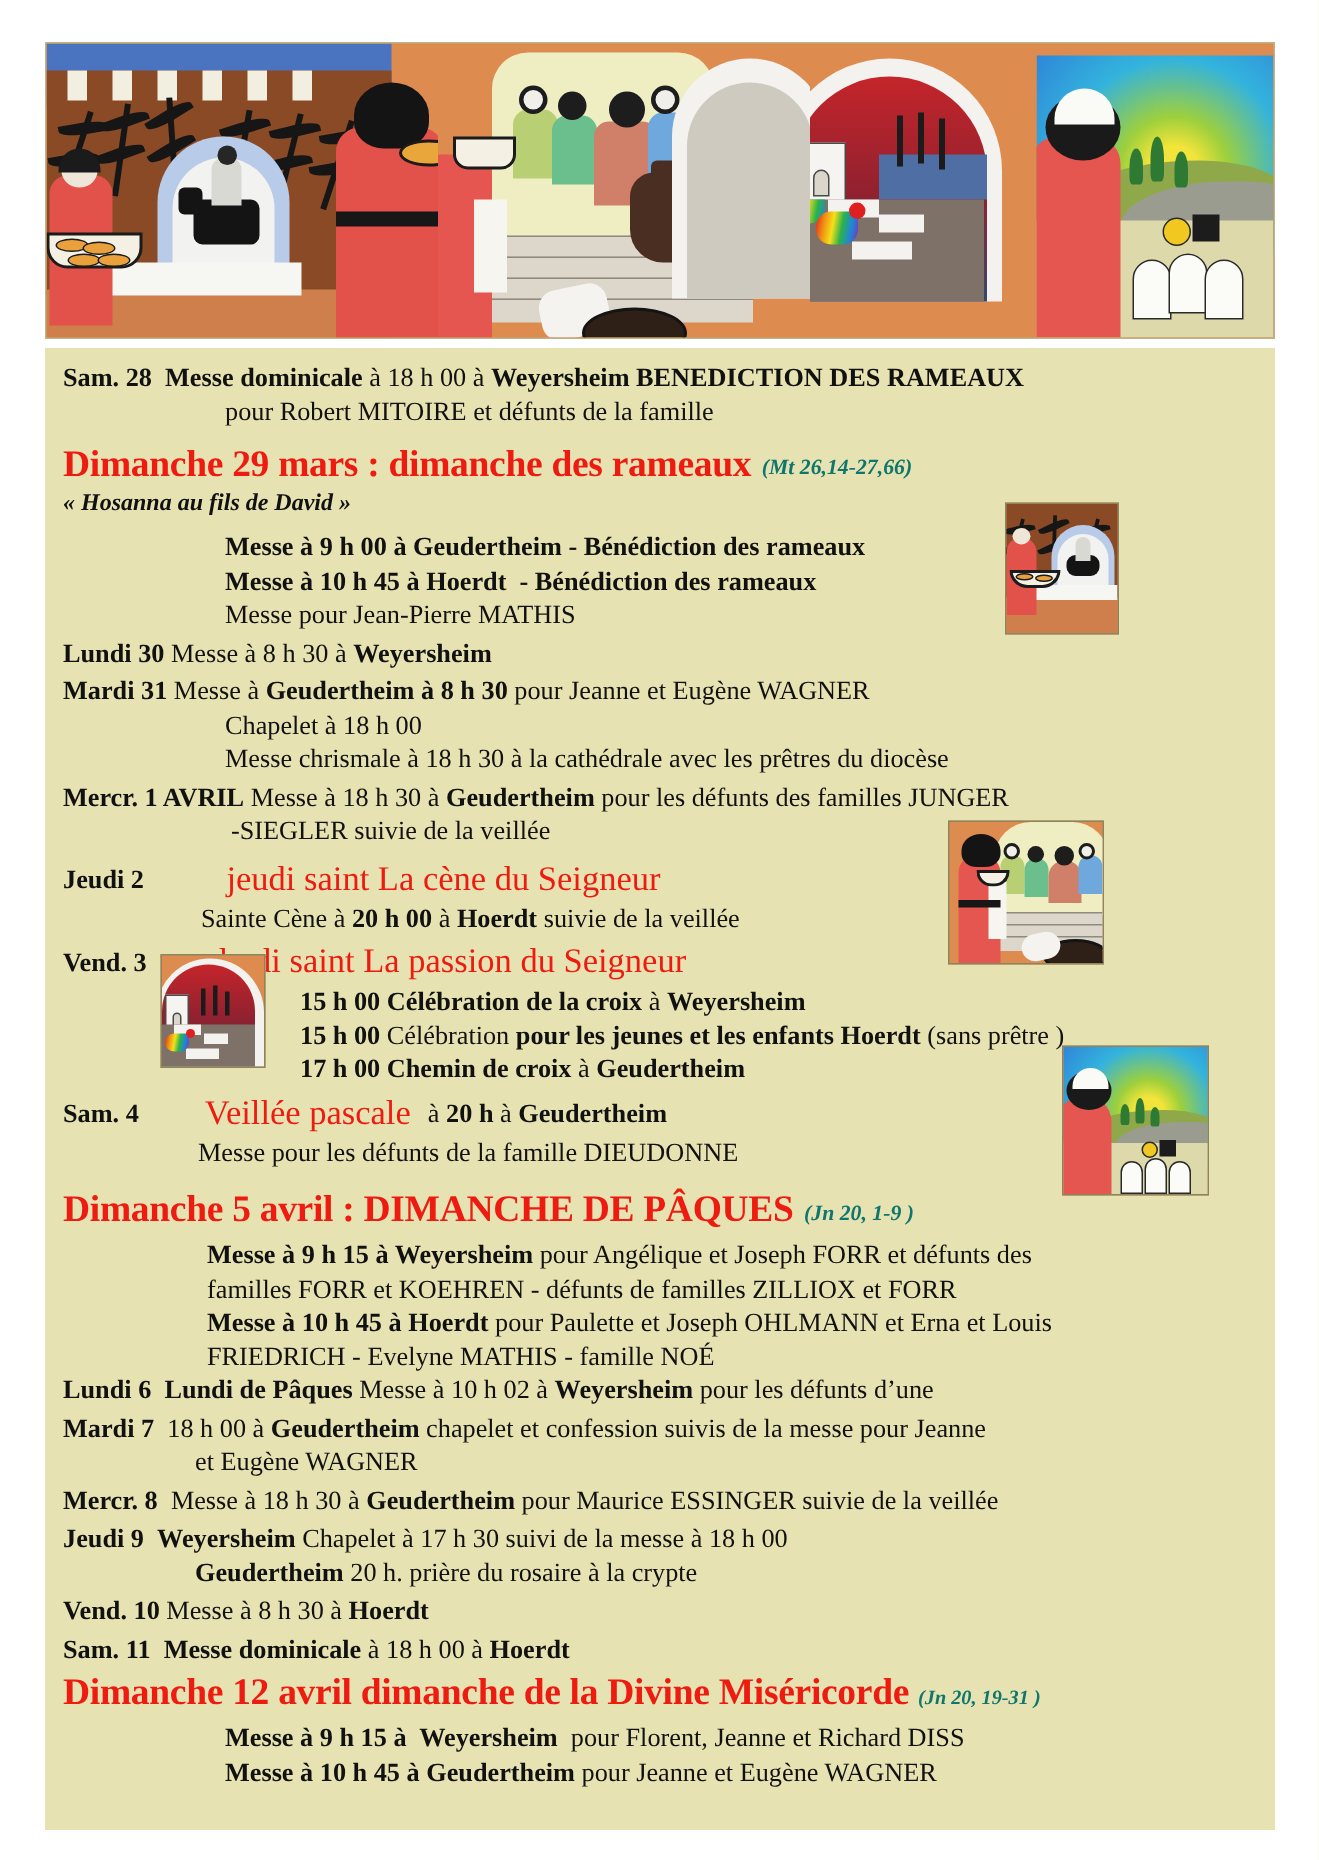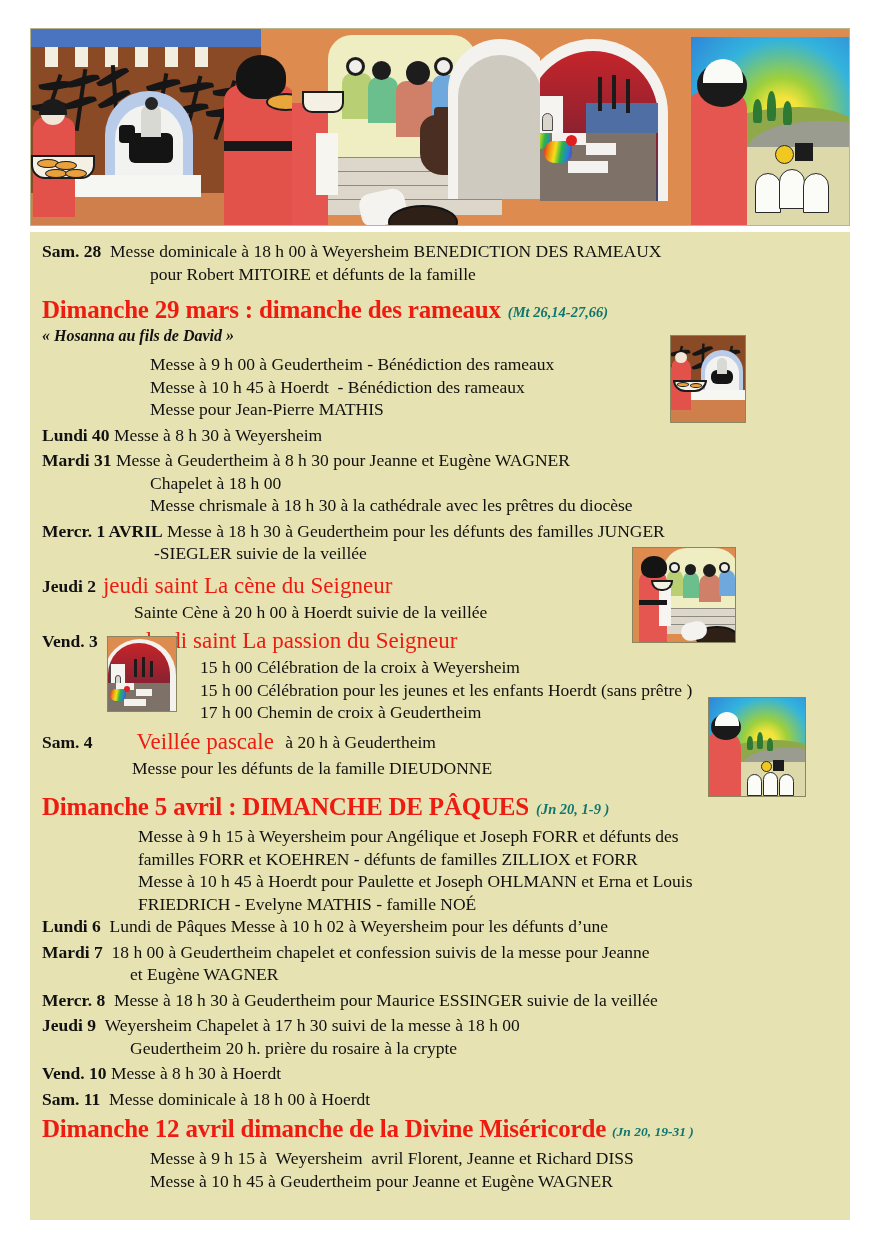--- a/index.html
+++ b/index.html
@@ -123,21 +123,21 @@
 
   
   .row { display: flex; align-items: flex-start; }
   .line {
     font-family: "Liberation Serif", "DejaVu Serif", serif;
     font-size: 17.5px;
     line-height: 22.5px;
     color: #111111;
     white-space: pre-wrap;
   }
-  .b { font-weight: normal; }
+  .b { font-weight: bold; }
   .day {
     font-weight: bold;
     font-size: 17.5px;
     line-height: 22.5px;
     color: #111111;
     white-space: nowrap;
     flex: 0 0 auto;
   }
   .body-text { flex: 1 1 auto; }
   .ind-1 { padding-left: 28px; }
@@ -390,21 +390,21 @@
 
     <div class="sp-6"></div>
 
     <div class="line ind-2 b">Messe à 9 h 00 à Geudertheim - Bénédiction des rameaux</div>
     <div class="line ind-2 b">Messe à 10 h 45 à Hoerdt  - Bénédiction des rameaux</div>
     <div class="line ind-2">Messe pour Jean-Pierre MATHIS</div>
 
     <div class="sp-3"></div>
 
     <div class="row">
-      <span class="day">Lundi 40</span>
+      <span class="day">Lundi 30</span>
       <span class="line body-text"><span> Messe à 8 h 30 à </span><span class="b">Weyersheim</span></span>
     </div>
 
     <div class="sp-3"></div>
 
     <div class="row">
       <span class="day">Mardi 31</span>
       <span class="line body-text"><span> Messe à </span><span class="b">Geudertheim à 8 h 30</span><span> pour Jeanne et Eugène WAGNER</span></span>
     </div>
     <div class="line ind-2">Chapelet à 18 h 00</div>
@@ -413,21 +413,21 @@
     <div class="sp-3"></div>
 
     <div class="row">
       <span class="day">Mercr. 1 AVRIL</span>
       <span class="line body-text"><span> Messe à 18 h 30 à </span><span class="b">Geudertheim</span><span> pour les défunts des familles JUNGER</span></span>
     </div>
     <div class="line ind-1" style="padding-left:112px">-SIEGLER suivie de la veillée</div>
 
     <div class="sp-6"></div>
 
-    <div class="row" style="align-items:flex-end;">
+    <div class="row" style="align-items:flex-end;gap:48px;">
       <span class="day" style="line-height:30px;">Jeudi 2</span>
       <span class="redhead-sm" style="padding-left:7px;">jeudi saint La cène du Seigneur</span>
     </div>
     <div class="line ind-3"><span>Sainte Cène à </span><span class="b">20 h 00</span><span> à </span><span class="b">Hoerdt</span><span> suivie de la veillée</span></div>
 
     <div class="sp-3"></div>
 
     <div class="row" style="align-items:flex-end;">
       <span class="day" style="line-height:30px;">Vend. 3</span>
       <span class="redhead-sm" style="padding-left:9px;">vendredi saint La passion du Seigneur</span>
@@ -503,17 +503,17 @@
 
     <div class="sp-3"></div>
 
     <div class="row">
       <span class="redhead">Dimanche 12 avril dimanche de la Divine Miséricorde</span>
       <span class="ref" style="align-self:flex-end; padding-bottom:4px; padding-left:6px; font-size:13.5px;">(Jn 20, 19-31 )</span>
     </div>
 
     <div class="sp-3"></div>
 
-    <div class="line ind-2"><span class="b">Messe à 9 h 15 à  Weyersheim</span><span>  avril Florent, Jeanne et Richard DISS</span></div>
+    <div class="line ind-2"><span class="b">Messe à 9 h 15 à  Weyersheim</span><span>  pour Florent, Jeanne et Richard DISS</span></div>
     <div class="line ind-2"><span class="b">Messe à 10 h 45 à Geudertheim</span><span> pour Jeanne et Eugène WAGNER</span></div>
 
   </div>
 </div>
 
 </body></html>

